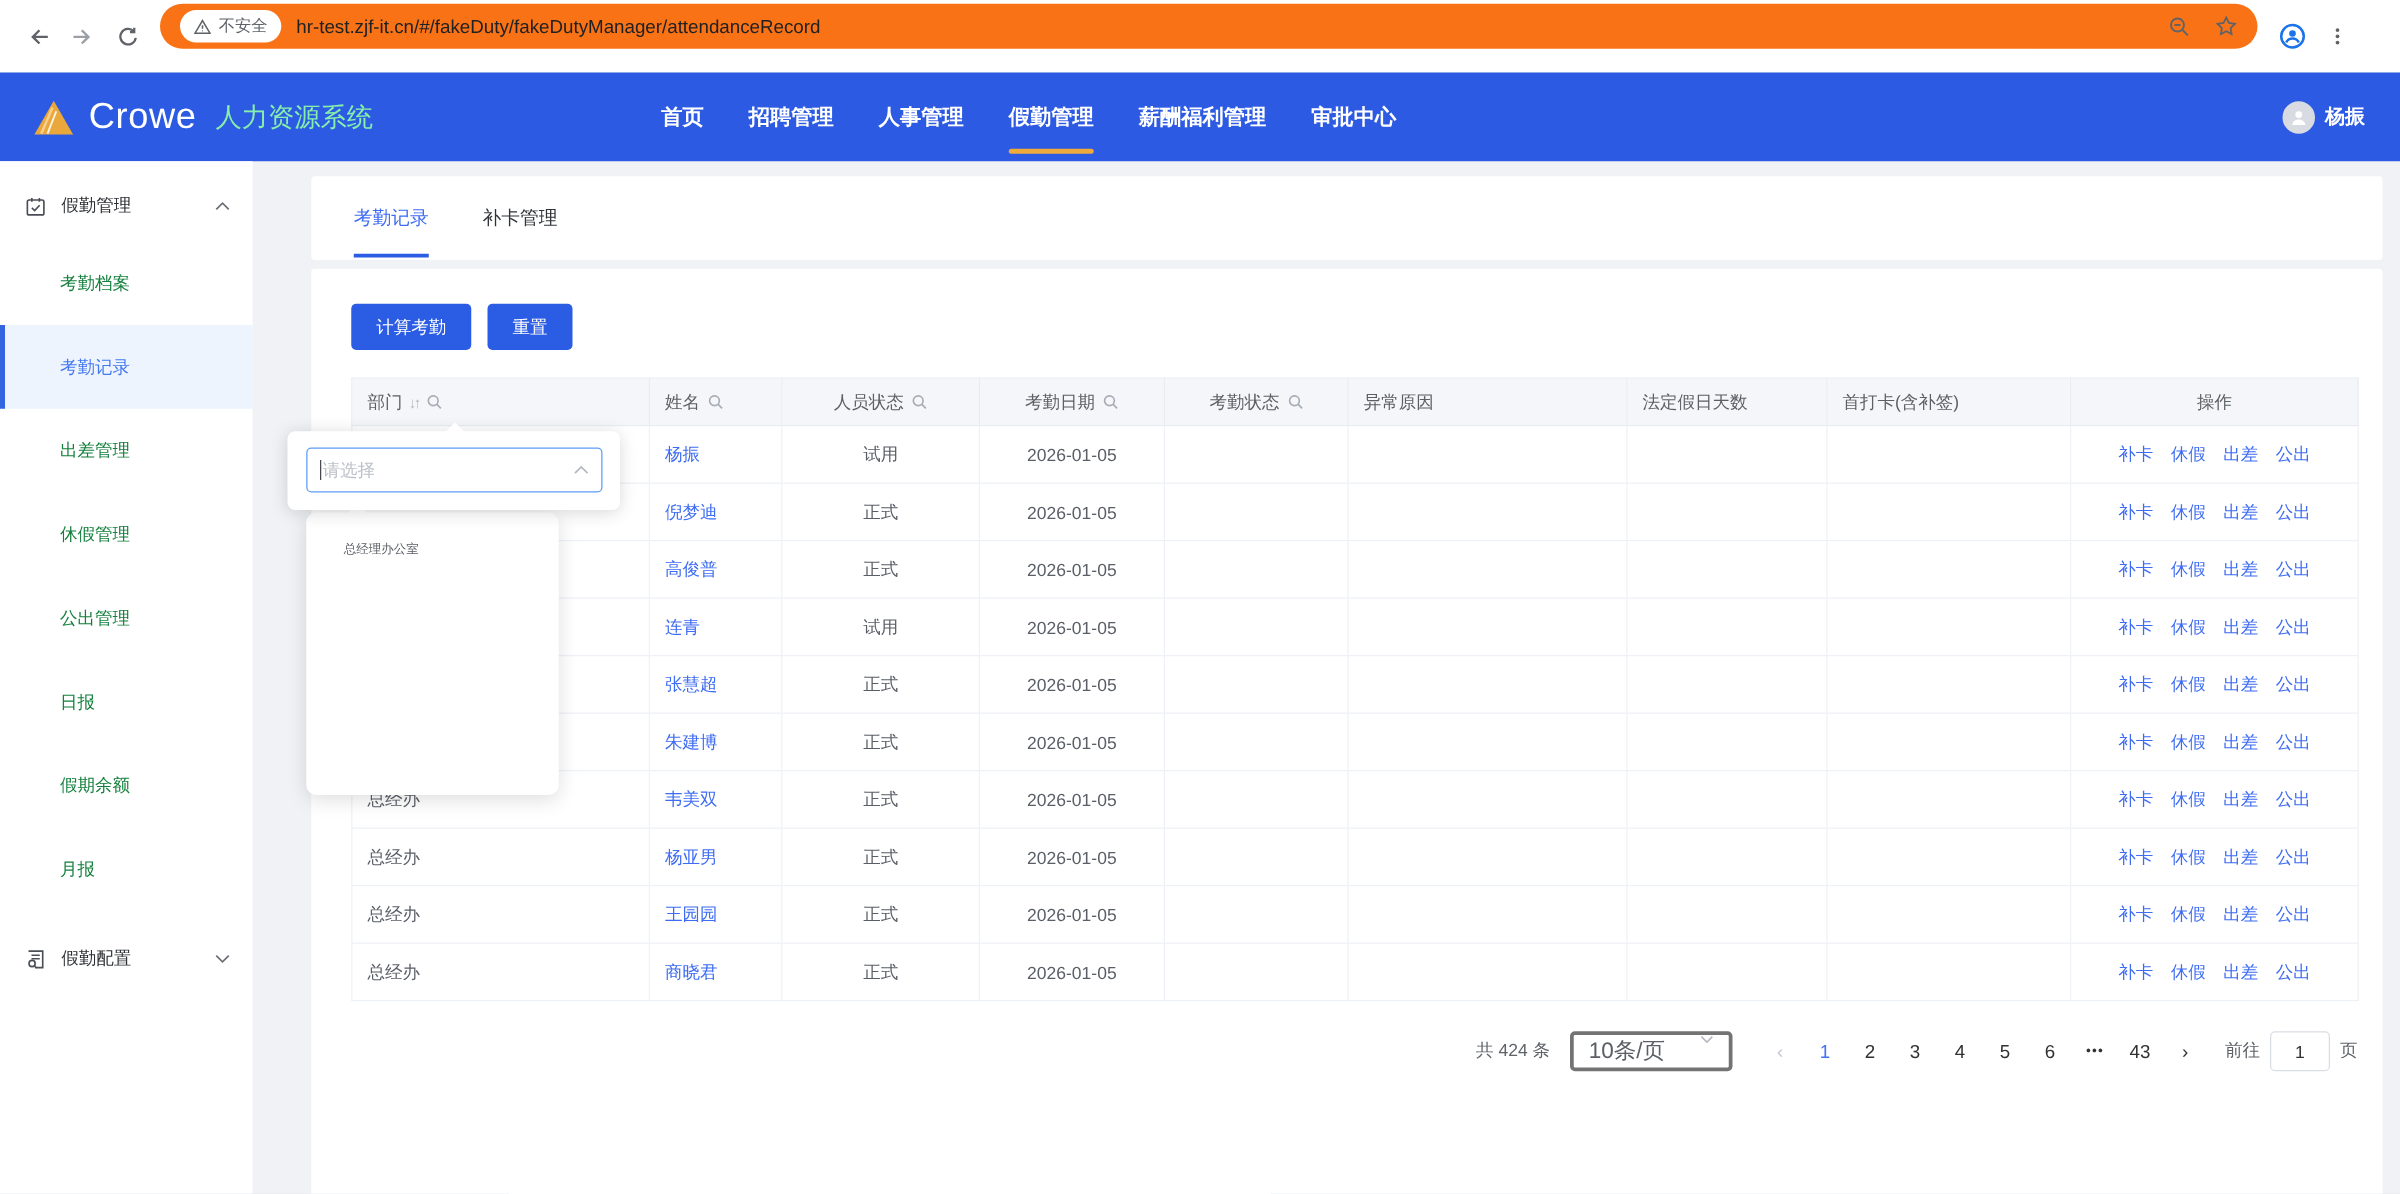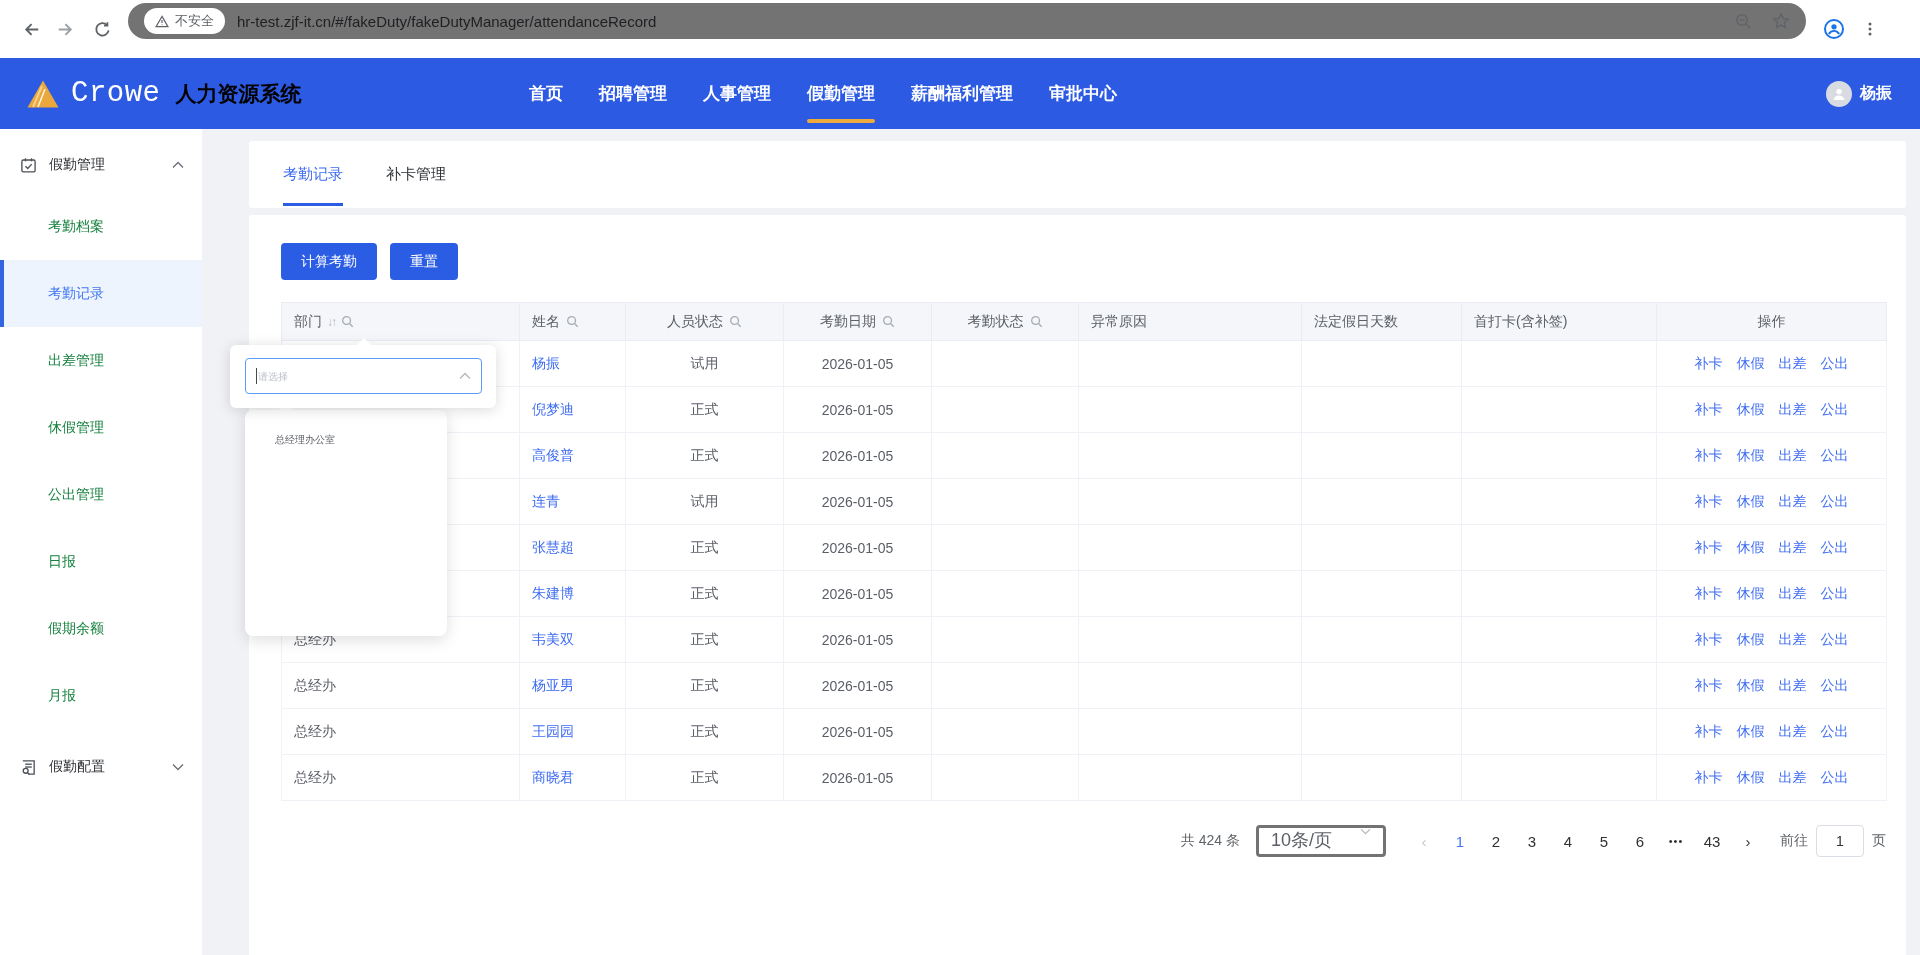--- a/index.html
+++ b/index.html
@@ -5,34 +5,34 @@
   * { margin:0; padding:0; box-sizing:border-box; }
   body { font-family:"Liberation Sans","DejaVu Sans",sans-serif; background:#dfe2e8; }
   .screen { position:relative; width:1920px; height:955px; overflow:hidden;
             background:var(--page-bg,#f0f2f5); }
 
   
   .chrome { position:absolute; top:0; left:0; right:0; height:58px; background:#fff;
             display:flex; align-items:center; padding:0 12px; }
   .chrome-btn { width:36px; height:36px; border-radius:50%; display:flex; align-items:center;
                 justify-content:center; flex:0 0 auto; cursor:pointer; }
-  .omnibox { flex:1; height:36px; margin:0 10px 16px 8px; background:#737373; border-radius:18px;
+  .omnibox { flex:1; height:36px; margin:0 10px 16px 8px; background:#f97316; border-radius:18px;
              display:flex; align-items:center; padding:0 16px; max-width:1678px; }
   .sec-chip { display:flex; align-items:center; gap:6px; background:#fff; border-radius:13px;
               height:26px; padding:0 11px; margin-right:12px; flex:0 0 auto; }
   .sec-chip span { font-size:13px; color:#5f6368; }
   .url-text { font-size:15px; color:#202124; flex:1; white-space:nowrap; overflow:hidden; }
   .omni-icons { display:flex; align-items:center; gap:20px; margin-left:12px; }
 
   
   .appbar { position:absolute; top:58px; left:0; right:0; height:71px;
             background:var(--appbar-blue,#2c5ae2); }
   .brand { position:absolute; left:26px; top:0; height:100%; display:flex; align-items:center; gap:11px; }
-  .brand-name { color:#fff; font-size:29px; letter-spacing:.5px;font-family:Liberation Mono, monospace; }
-  .brand-title { color:#000000; font-size:21px; font-weight:bold; margin-left:4px; }
+  .brand-name { color:#fff; font-size:29px; letter-spacing:.5px; }
+  .brand-title { color:#86efac; font-size:21px; font-weight:normal; margin-left:4px; }
   .main-nav { position:absolute; left:529px; top:0; height:100%; display:flex; gap:36px; }
   .nav-item { height:100%; display:flex; align-items:center; color:#fff; font-size:17px;
               font-weight:bold; position:relative; cursor:pointer; }
   .nav-item.active::after { content:""; position:absolute; left:0; right:0; bottom:6px; height:4px;
               border-radius:2px; background:var(--gold,#efaa3c); }
   .user-box { position:absolute; right:28px; top:0; height:100%; display:flex; align-items:center;
               gap:8px; cursor:pointer; }
   .avatar { width:26px; height:26px; border-radius:50%; background:#d8dce2; display:flex;
             align-items:center; justify-content:center; }
   .user-name { color:#fff; font-size:16px; font-weight:bold; }
@@ -93,21 +93,21 @@
   .goto-unit { font-size:14px; color:#5f6368; }
 
   
   .filter-pop { position:absolute; left:230px; top:345px; width:266px; height:63px; background:#fff;
             border-radius:6px; box-shadow:0 2px 14px rgba(0,0,0,.15); z-index:30; }
   .filter-pop::before { content:""; position:absolute; top:-5px; left:129px; width:10px; height:10px;
             background:#fff; transform:rotate(45deg); }
   .sel { position:absolute; left:15px; top:13px; width:237px; height:36px; border:1px solid #5d9cf7;
             border-radius:4px; display:flex; align-items:center; padding:0 10px; }
   .caret-bar { width:1px; height:16px; background:#45484e; margin-right:1px; }
-  .ph-input { border:none; outline:none; background:transparent; flex:1; min-width:0; font-size:10px;
+  .ph-input { border:none; outline:none; background:transparent; flex:1; min-width:0; font-size:14px;
             color:#303133; font-family:inherit; }
   .ph-input::placeholder { color:#bcc0c9; }
   .list-pop { position:absolute; left:245px; top:410px; width:202px; height:226px; background:#fff;
             border-radius:8px; box-shadow:0 4px 16px rgba(0,0,0,.13); z-index:29; padding-top:13px; }
   .list-pop::before { content:""; position:absolute; top:-5px; left:36px; width:10px; height:10px;
             background:#fff; transform:rotate(45deg); }
   .opt { height:34px; line-height:34px; padding-left:30px; font-size:10px; color:#5c6066; cursor:pointer; }
 </style>
 </head>
 <body style="--appbar-blue: #2c5ae2; --primary: #2b5ce4; --link: #3e6cf2; --gold: #efaa3c; --page-bg: #f0f2f5;">

